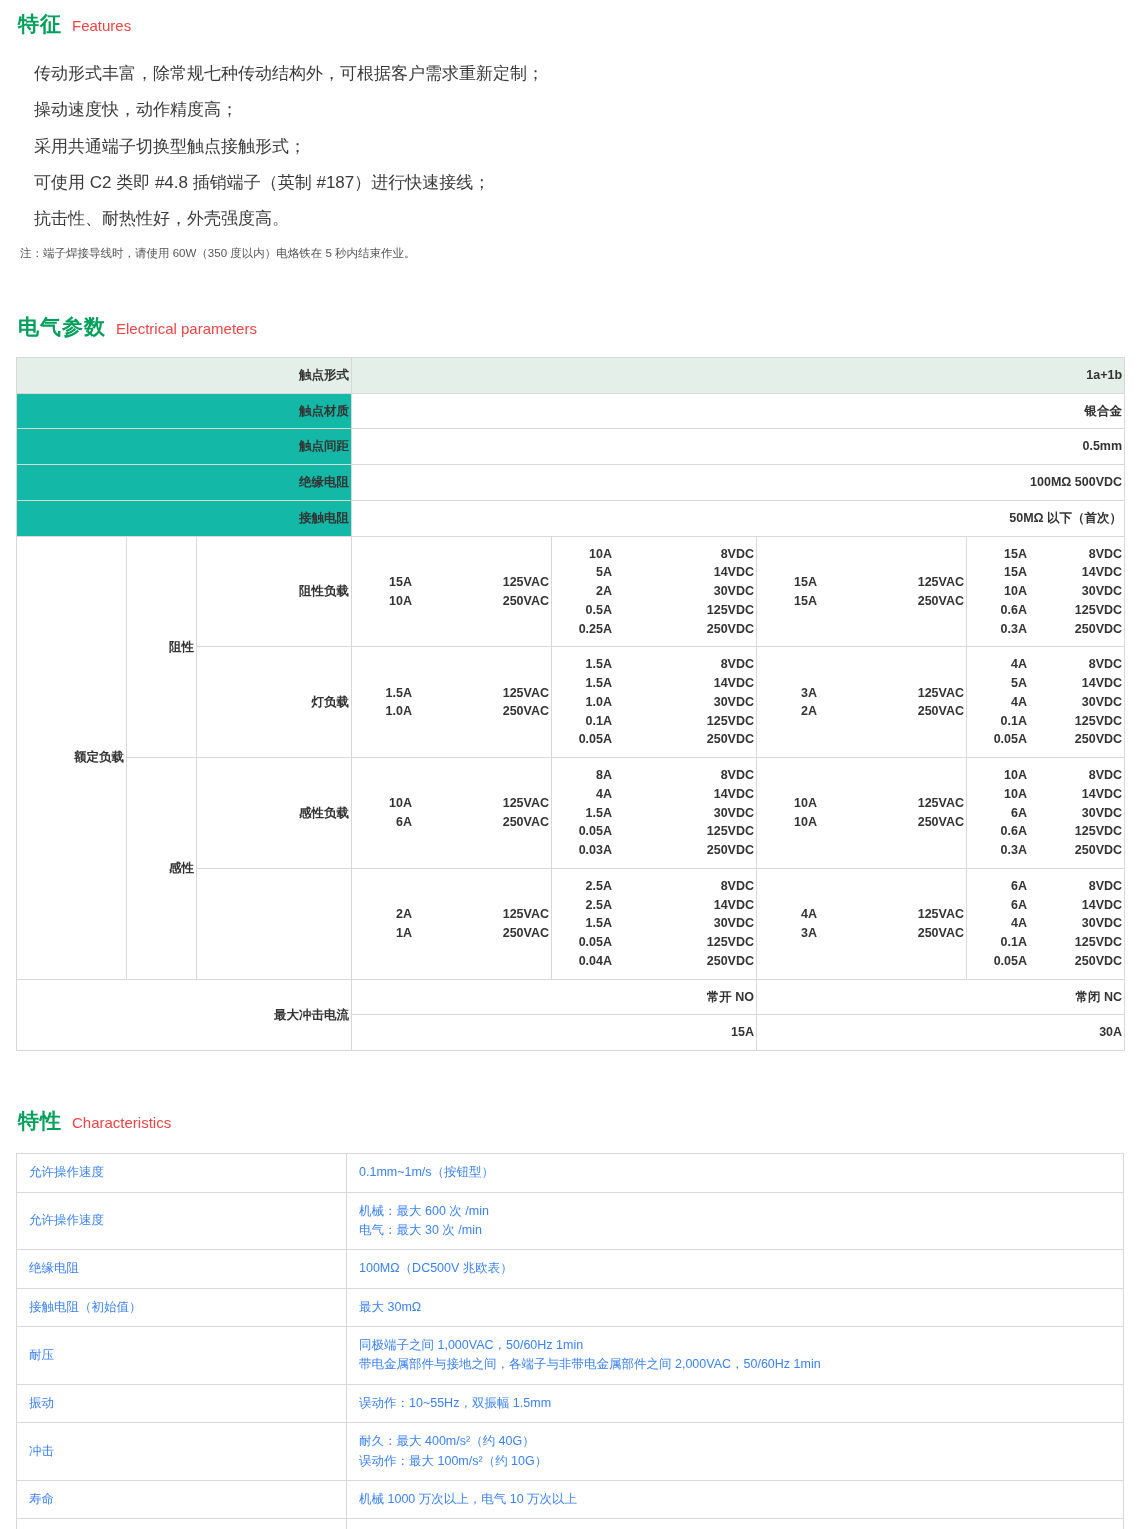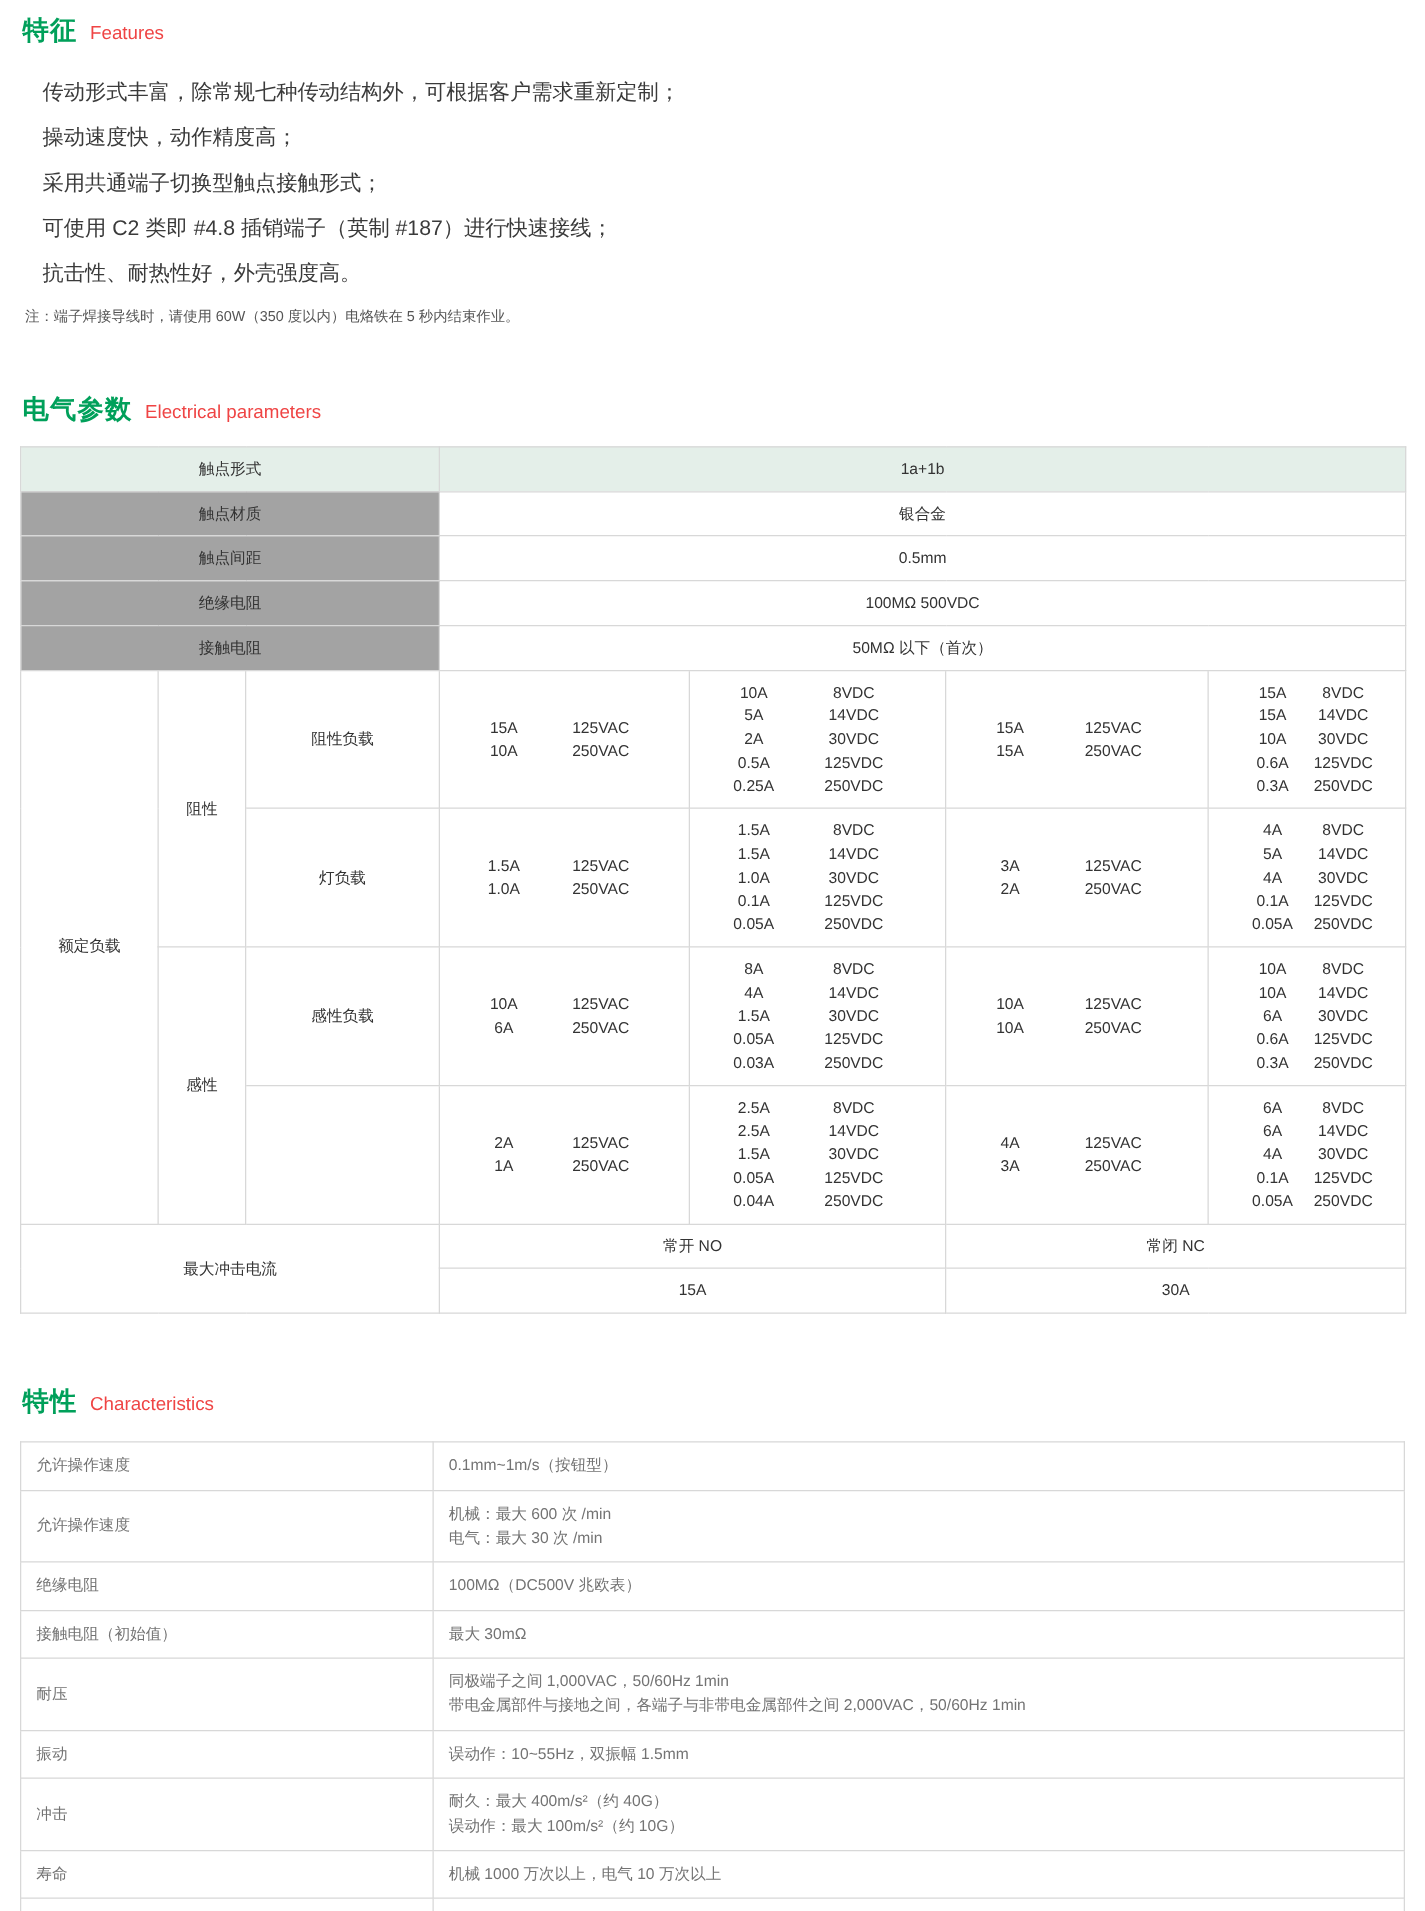--- a/index.html
+++ b/index.html
@@ -64,28 +64,28 @@
   table.spec {
     border-collapse: collapse;
     width: 1108px;
     margin-top: 16px;
     table-layout: fixed;
   }
   table.spec td, table.spec th {
     border: 1px solid #d8d8d8;
     font-size: 12.5px;
     color: #333;
-    padding: 8px 22px;
+    padding: 8px 2px;
     vertical-align: middle;
-    font-weight: normal;
-    text-align: center;
+    font-weight: bold;
+    text-align: right;
     line-height: 1.5;
   }
   .hdr-row td { background: #e4efe9; height: 36px; }
-  .lbl { background: #a3a3a3; }
+  .lbl { background: #14b8a6; }
   .center { text-align: center; }
 
   
   #elec-head { margin-top: 52px; margin-left: 2px; }
   .load-pair {
     display: grid;
     grid-template-columns: 58px auto;
     font-size: 12.5px;
     line-height: 1.5;
   }
@@ -100,21 +100,21 @@
   #char-head { margin-top: 56px; margin-left: 2px; }
   table.char {
     border-collapse: collapse;
     width: 1108px;
     margin-top: 18px;
     table-layout: fixed;
   }
   table.char td {
     border: 1px solid #d8d8d8;
     font-size: 12.5px;
-    color: #737373;
+    color: #3b82f6;
     padding: 9px 12px;
     vertical-align: middle;
     line-height: 1.55;
   }
   table.char td.k { width: 330px; }
   .multi { white-space: pre-line; }
 </style>
 </head>
 <body>
 

